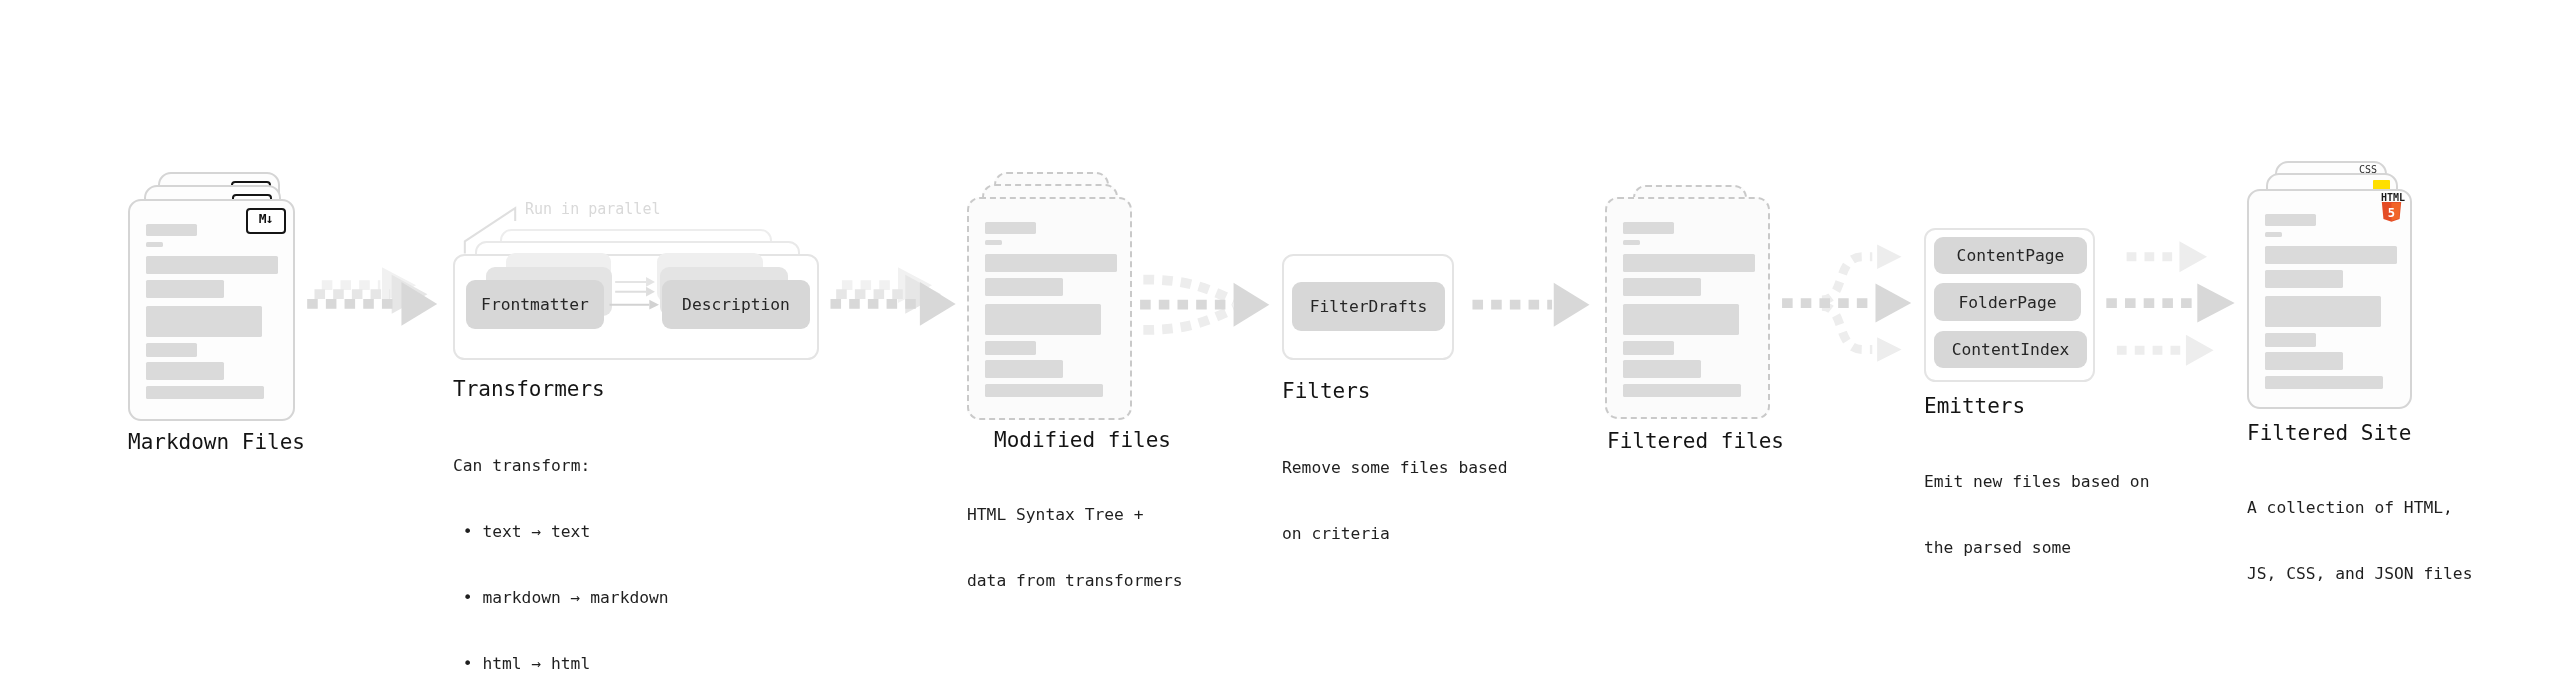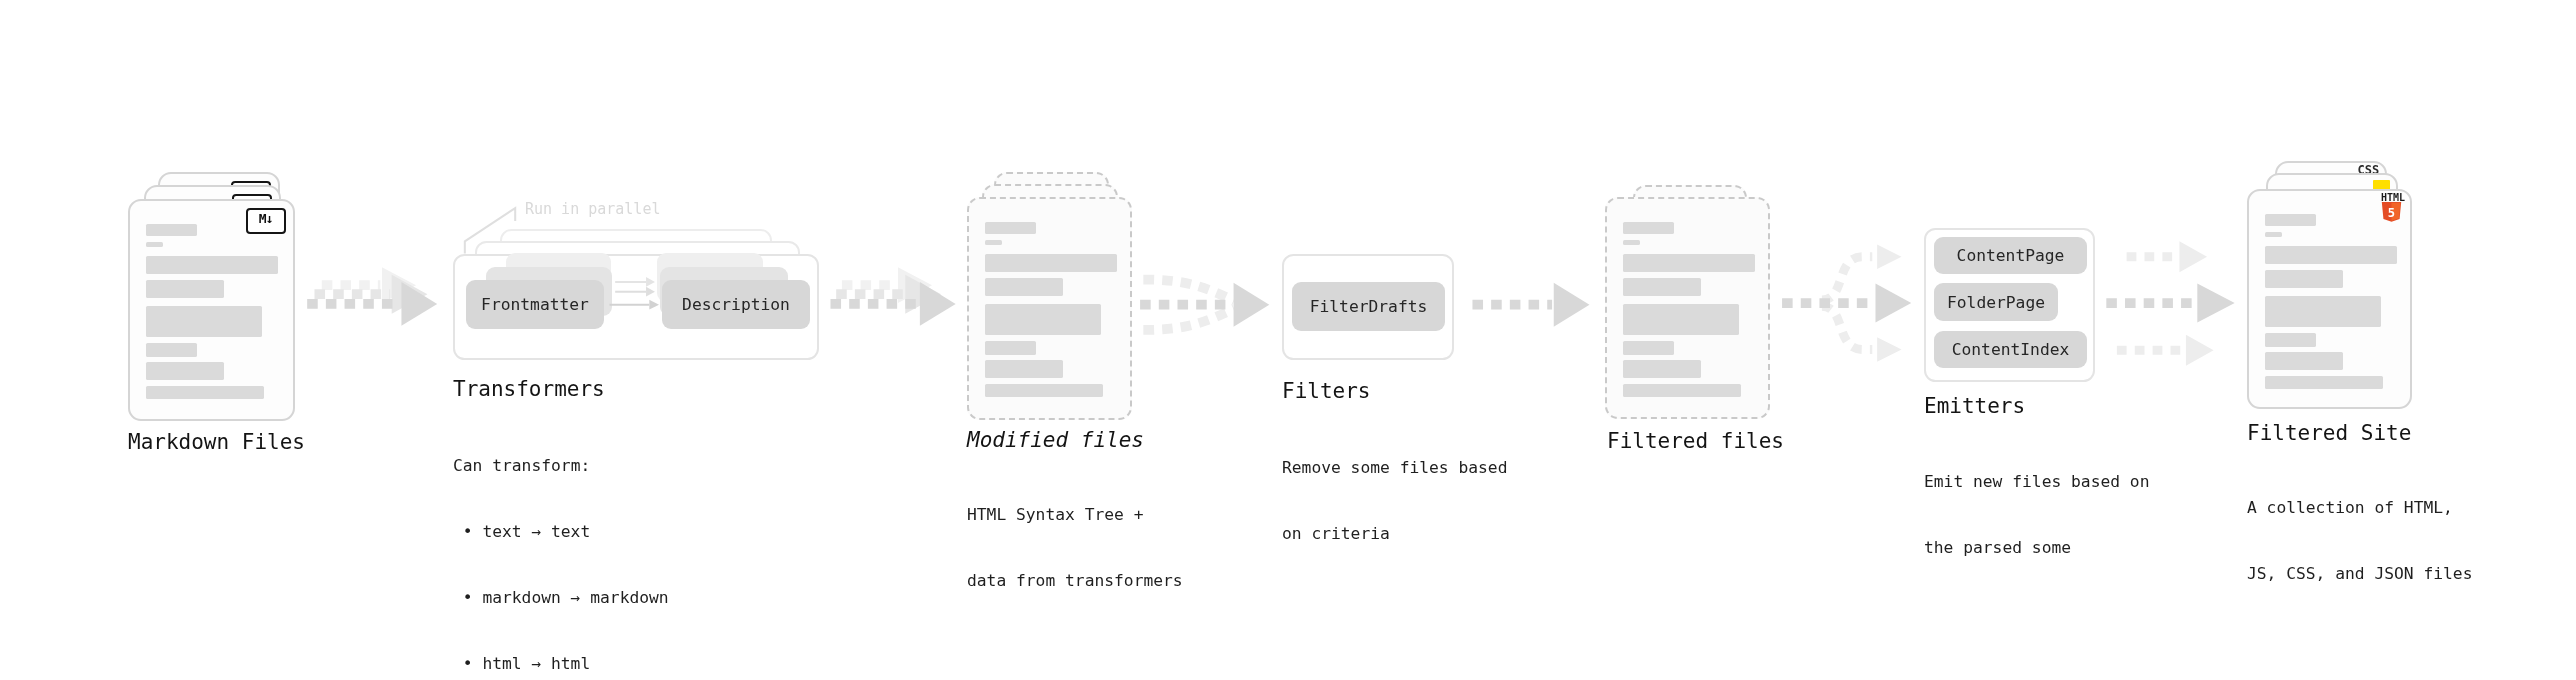--- a/index.html
+++ b/index.html
@@ -37,21 +37,21 @@
   .pill.ghost2{background:#e4e4e4;}
   .pill.ghost3{background:#efefef;}
 
   .title{font-size:21px;font-weight:500;color:#141414;white-space:nowrap;line-height:28px;}
   .body{font-size:16.3px;line-height:22px;color:#1f1f1f;white-space:pre;}
   .body .indent{padding-left:9.8px;}
   .annotation{font-size:15px;color:#d9d9d9;white-space:nowrap;}
 
   
   .cssbadge{position:absolute;top:4.1px;right:6.5px;width:21px;text-align:center;}
-  .cssbadge .t{font-size:12px;font-weight:700;color:#2b2b2b;line-height:6.5px;}
+  .cssbadge .t{font-size:10px;font-weight:400;color:#2b2b2b;line-height:6.5px;}
   .cssbadge .u{height:4.1px;margin-top:0.8px;border-radius:0.8px;}
   .jsbadge{position:absolute;top:4.9px;right:6.5px;width:17px;height:10.6px;border-radius:0.8px;}
   .htmlbadge{position:absolute;top:3.3px;right:8.1px;width:21px;text-align:center;}
   .htmlbadge .t{font-size:10px;font-weight:700;color:#1a1a1a;line-height:8.1px;letter-spacing:0;}
 </style>
 </head>
 <body>
 
 <div id="canvas">
 
@@ -161,21 +161,21 @@
         <div class="bar b1"></div>
         <div class="bar b2"></div>
         <div class="bar b3"></div>
         <div class="bar b4"></div>
         <div class="bar b5"></div>
         <div class="bar b6"></div>
         <div class="bar b7"></div>
         <div class="bar b8"></div>
       </div>
     </div>
-    <div class="abs title" style="left:967px;top:426px;font-style:italic;">Modified files</div>
+    <div class="abs title" style="left:994px;top:426px;">Modified files</div>
     <div class="abs body" style="left:967px;top:460px;">
       <div>HTML Syntax Tree +</div>
       <div>data from transformers</div>
     </div>
   </div>
 
   <div class="abs" style="left:0;top:0;width:0.8px;height:0.8px;">
     <div class="abs groupbox" style="left:1282px;top:254px;width:172px;height:106px;"></div>
     <div class="abs pill" style="left:1292px;top:282px;width:153px;height:49px;">FilterDrafts</div>
     <div class="abs title" style="left:1282px;top:377px;">Filters</div>
@@ -198,21 +198,21 @@
         <div class="bar b7"></div>
         <div class="bar b8"></div>
       </div>
     </div>
     <div class="abs title" style="left:1607px;top:427px;">Filtered files</div>
   </div>
 
   <div class="abs" style="left:0;top:0;width:0.8px;height:0.8px;">
     <div class="abs groupbox" style="left:1924px;top:228px;width:171px;height:154px;"></div>
     <div class="abs pill" style="left:1934px;top:237px;width:153px;height:37px;text-align:center;">ContentPage</div>
-    <div class="abs pill" style="left:1934px;top:283px;width:124px;height:38px;">FolderPage</div>
+    <div class="abs pill" style="left:1934px;top:283px;width:147px;height:38px;">FolderPage</div>
     <div class="abs pill" style="left:1934px;top:331px;width:153px;height:37px;">ContentIndex</div>
     <div class="abs title" style="left:1924px;top:392px;">Emitters</div>
     <div class="abs body" style="left:1924px;top:427px;">
       <div>Emit new files based on</div>
       <div>the parsed some</div>
     </div>
   </div>
 
   <div class="abs" style="left:0;top:0;width:0.8px;height:0.8px;">
     <div class="abs card" style="left:2275px;top:161px;width:112px;height:65px;">

